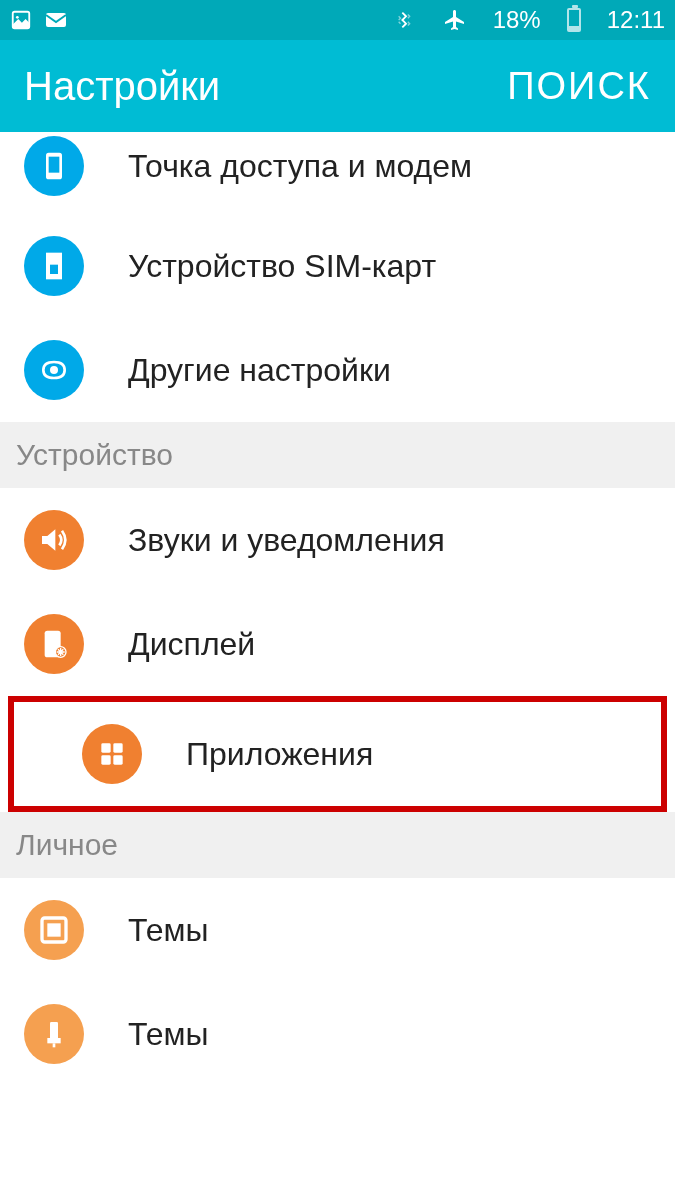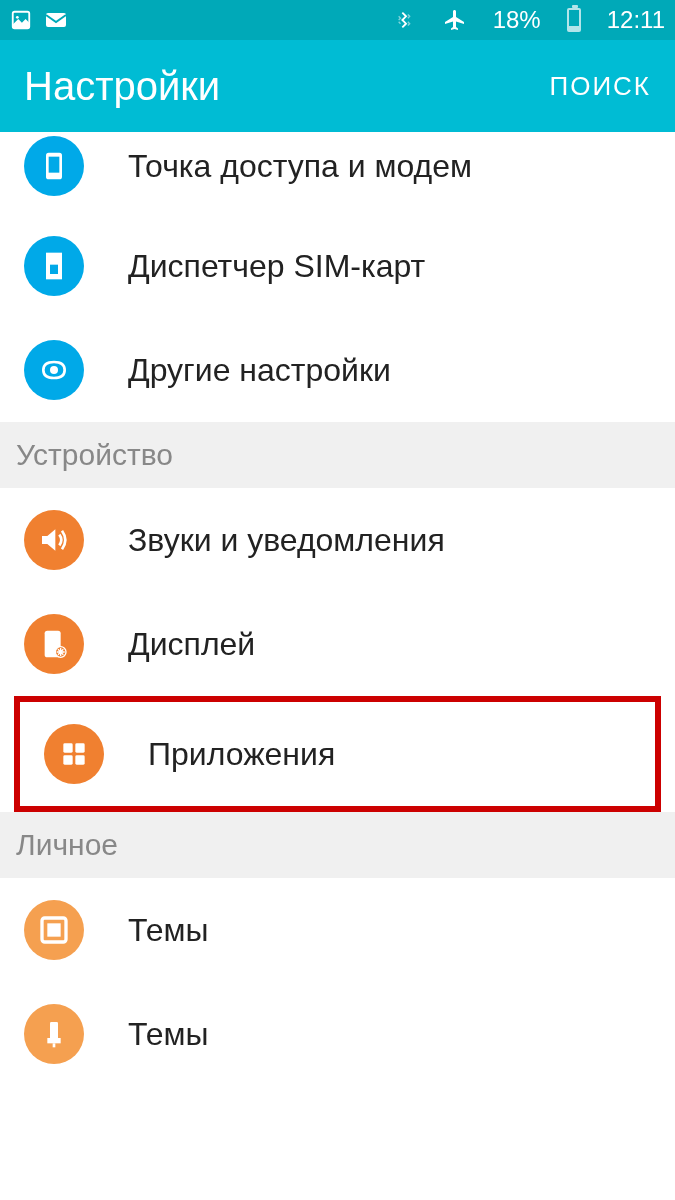--- a/index.html
+++ b/index.html
@@ -46,21 +46,21 @@
       justify-content: space-between;
       padding: 7px 24px;
     }
     .header-title {
       color: white;
       font-size: 40px;
       font-weight: normal;
     }
     .header-search {
       color: white;
-      font-size: 26px;
+      font-size: 38px;
       letter-spacing: 2px;
     }
     .content {
       height: 1068px;
       overflow-y: hidden;
       background: white;
     }
     .setting-item {
       display: flex;
       align-items: center;
@@ -101,21 +101,22 @@
       color: #222;
     }
     .section-header {
       background: #f0f0f0;
       padding: 16px 16px;
       font-size: 30px;
       color: #888;
     }
     .highlighted {
       border: 6px solid #cc0000;
-      margin: 0 14px;
+      margin: 0 8px;
+      padding-left: 44px;
     }
     .svg-icon {
       width: 32px;
       height: 32px;
       fill: white;
     }
     .battery-icon {
       display: inline-block;
       width: 14px;
       height: 24px;
@@ -191,21 +192,21 @@
   </div>
 
 
   <div class="setting-item">
     <div class="icon-circle icon-blue">
       <svg class="svg-icon" viewBox="0 0 24 24">
         <path d="M6 2 L18 2 L18 22 L6 22 L6 8 Z" fill="white"></path>
         <rect x="9" y="11" width="6" height="7" fill="#00a9e8"></rect>
       </svg>
     </div>
-    <div class="setting-label">Диспетчер SIM-карт</div>
+    <div class="setting-label">Устройство SIM-карт</div>
   </div>
 
   <div class="setting-item">
     <div class="icon-circle icon-blue">
       <svg class="svg-icon" viewBox="0 0 24 24">
         <circle cx="12" cy="12" r="3" fill="white"></circle>
         <path d="M4 12 Q4 6 12 6 M20 12 Q20 6 12 6 M4 12 Q4 18 12 18 M20 12 Q20 18 12 18" stroke="white" stroke-width="2" fill="none"></path>
       </svg>
     </div>
     <div class="setting-label">Другие настройки</div>

